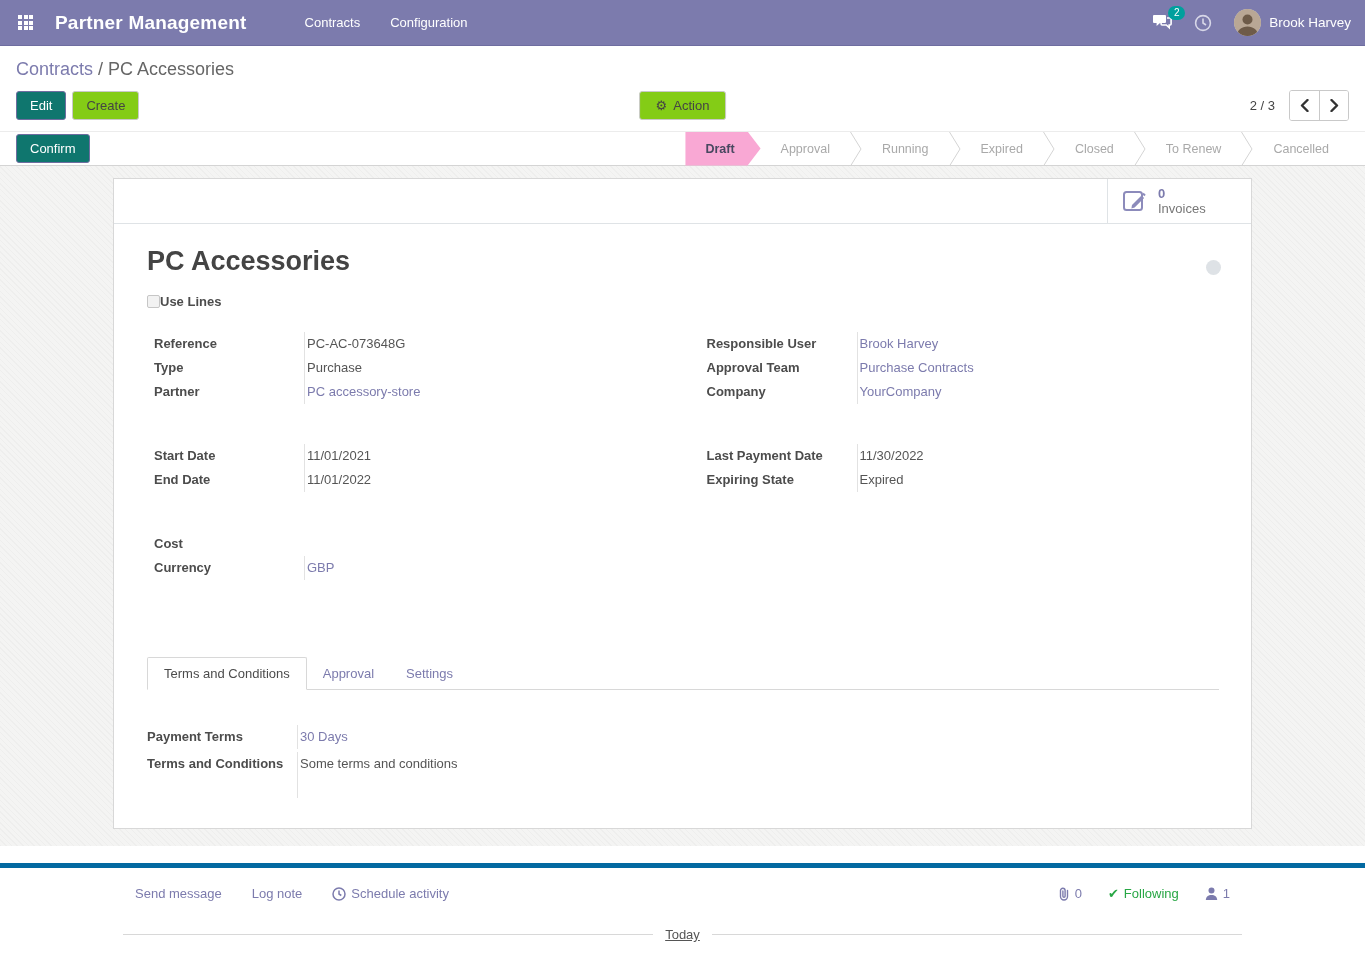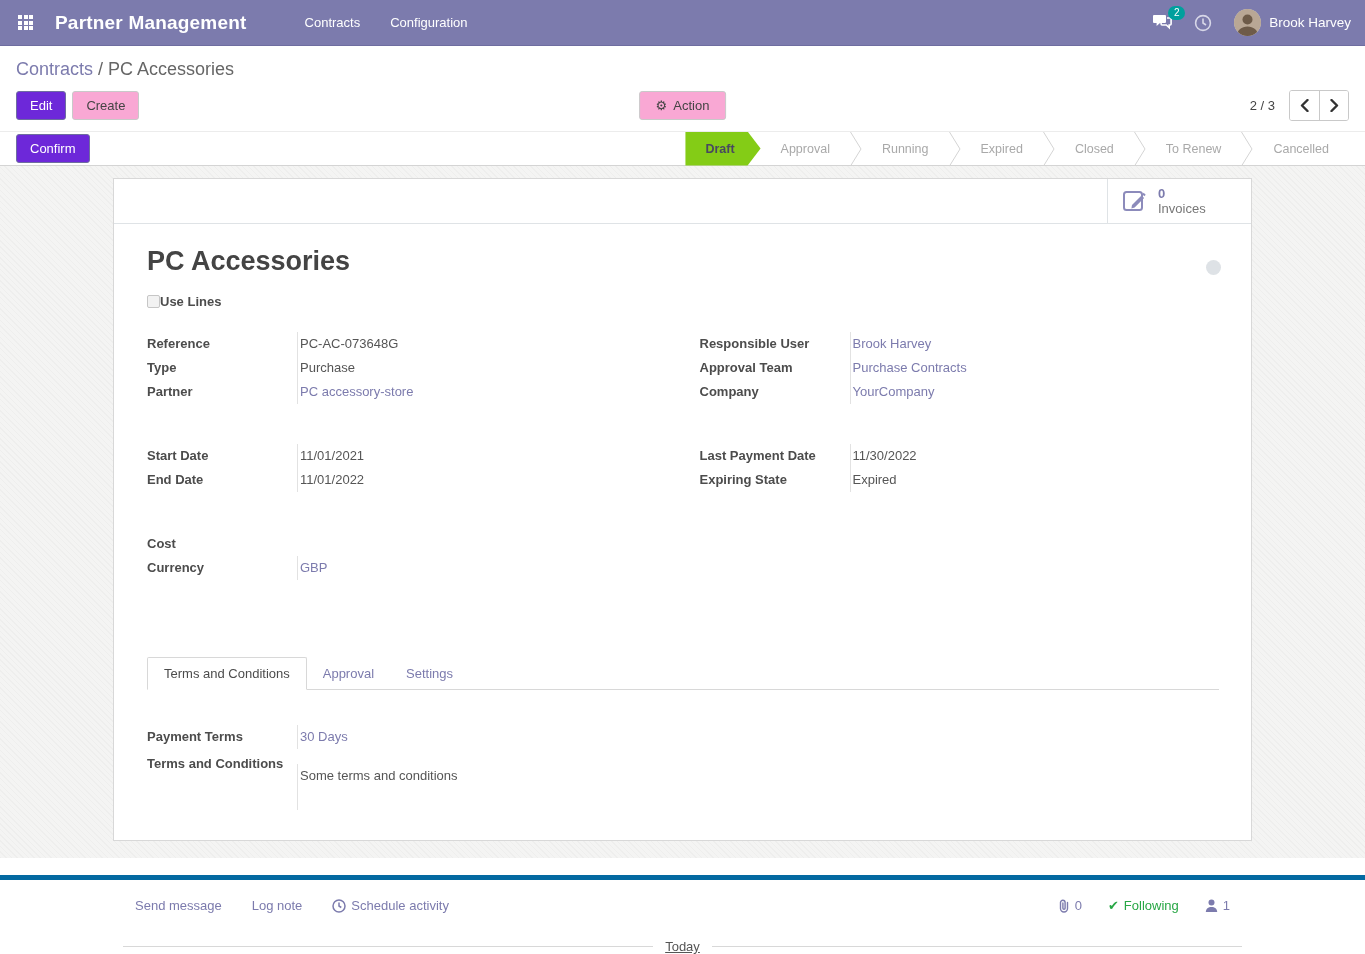--- a/index.html
+++ b/index.html
@@ -24,40 +24,40 @@
     flex:0 0 auto; }
   .user-wrap { display:flex; align-items:center; gap:8px; cursor:pointer; }
   .user-name { font-size:13.5px; }
 
   
   .control-panel { background:#fff; padding:13px 16px 0 16px; }
   .breadcrumb { font-size:18px; color:#666; margin-bottom:10px; }
   .breadcrumb .bc-link { color:#7c7bad; cursor:pointer; }
   .cp-buttons { display:flex; align-items:center; position:relative; padding-bottom:10px; }
   .btn { font-size:13px; border-radius:3px; padding:6px 13px; cursor:pointer;
-    border:1px solid #c9c9c9; background:#f9a8d4; color:#444; }
-  .btn-primary { background:#6d28d9; border-color:#6e6da0; color:#fff; }
+    border:1px solid #c9c9c9; background:#84cc16; color:#444; }
+  .btn-primary { background:#0f766e; border-color:#6e6da0; color:#fff; }
   .btn + .btn { margin-left:6px; }
   .action-center { position:absolute; left:50%; transform:translateX(-50%); }
   .btn-action { display:inline-flex; align-items:center; gap:6px; padding:6px 16px; }
   .gear { font-size:13px; color:#444; }
   .pager-zone { margin-left:auto; display:flex; align-items:center; gap:14px; }
   .pager-text { color:#444; font-size:13px; }
   .pager-group { display:flex; border:1px solid #c9c9c9; border-radius:3px; overflow:hidden; }
   .pager-btn { width:29px; height:29px; background:#fff; display:flex; align-items:center;
     justify-content:center; cursor:pointer; }
   .pager-btn + .pager-btn { border-left:1px solid #c9c9c9; }
 
   
   .statusbar { background:#fff; border-top:1px solid #ececec; border-bottom:1px solid #d4d4d4;
     height:35px; display:flex; align-items:center; padding:0 16px; }
   .stages { margin-left:auto; display:flex; align-items:stretch; height:34px; }
   .stage { display:flex; align-items:center; padding:0 20px; font-size:12.5px;
     color:#a9a9a9; cursor:pointer; white-space:nowrap; }
-  .stage.active { background:#84cc16; color:#484860; font-weight:bold; padding-right:26px;
+  .stage.active { background:#f9a8d4; color:#484860; font-weight:bold; padding-right:26px;
     clip-path:polygon(0 0, calc(100% - 13px) 0, 100% 50%, calc(100% - 13px) 100%, 0 100%); }
   .stage-sep { flex:0 0 auto; }
 
   
   .content { background:#f4f4f3;
     background-image:repeating-linear-gradient(45deg, rgba(0,0,0,0.025) 0 1px, transparent 1px 4px);
     padding:12px 0 17px 0; }
   .sheet { width:1139px; margin:0 auto; background:#fff; border:1px solid #d8d8d8;
     min-height:605px; position:relative; }
   .button-box { height:45px; border-bottom:1px solid #dfe3e6; display:flex;
@@ -69,21 +69,21 @@
   .record-dot { position:absolute; top:81px; right:30px; width:15px; height:15px;
     border-radius:50%; background:#dee2e6; }
   .sheet-body { padding:22px 32px 30px 33px; }
   .sheet-title { font-size:27px; font-weight:bold; color:#444; }
   .checkbox-row { margin-top:17px; display:flex; align-items:center; gap:0; }
   .checkbox { width:13px; height:13px; border:1px solid #c6c6c6; background:#f2f2f2;
     border-radius:2px; cursor:pointer; }
   .checkbox-label { font-weight:bold; color:#4c4c4c; }
 
   .field-grid { display:grid; grid-template-columns:1fr 1fr; column-gap:33px; margin-top:23px; }
-  .field-group { margin-bottom:40px; }
+  .field-group { margin-bottom:40px;margin-left:7px; }
   .field-row { display:flex; min-height:24px; line-height:24px; }
   .field-label { width:150px; flex:0 0 150px; font-weight:bold; color:#4c4c4c; }
   .field-value { flex:1; border-left:1px solid #e2e2e2; padding-left:2px; color:#555; }
   .link { color:#7c7bad; cursor:pointer; }
 
   .tabs { margin-top:37px; display:flex; border-bottom:1px solid #d8d8d8; align-items:flex-end; }
   .tab { padding:8px 16px; font-size:13px; color:#7c7bad; cursor:pointer; }
   .tab.active { border:1px solid #d8d8d8; border-bottom:1px solid #fff; margin-bottom:-1px;
     background:#fff; color:#4c4c4c; border-radius:2px 2px 0 0; }
   .tab-content { padding-top:35px; }
@@ -302,21 +302,21 @@
         <span class="tab">Settings</span>
       </div>
 
       <div class="tab-content">
         <div class="field-row">
           <span class="field-label">Payment Terms</span>
           <span class="field-value"><span class="link">30 Days</span></span>
         </div>
         <div class="field-row" style="margin-top:3px;">
           <span class="field-label">Terms and Conditions</span>
-          <span class="field-value" style="padding-bottom:22px;margin-top:12px;">Some terms and conditions</span>
+          <span class="field-value" style="padding-bottom:22px;">Some terms and conditions</span>
         </div>
       </div>
     </div>
   </div>
 </div>
 
 <div class="chatter">
   <div class="chatter-inner">
     <div class="chatter-topbar">
       <span class="chat-btn">Send message</span>

